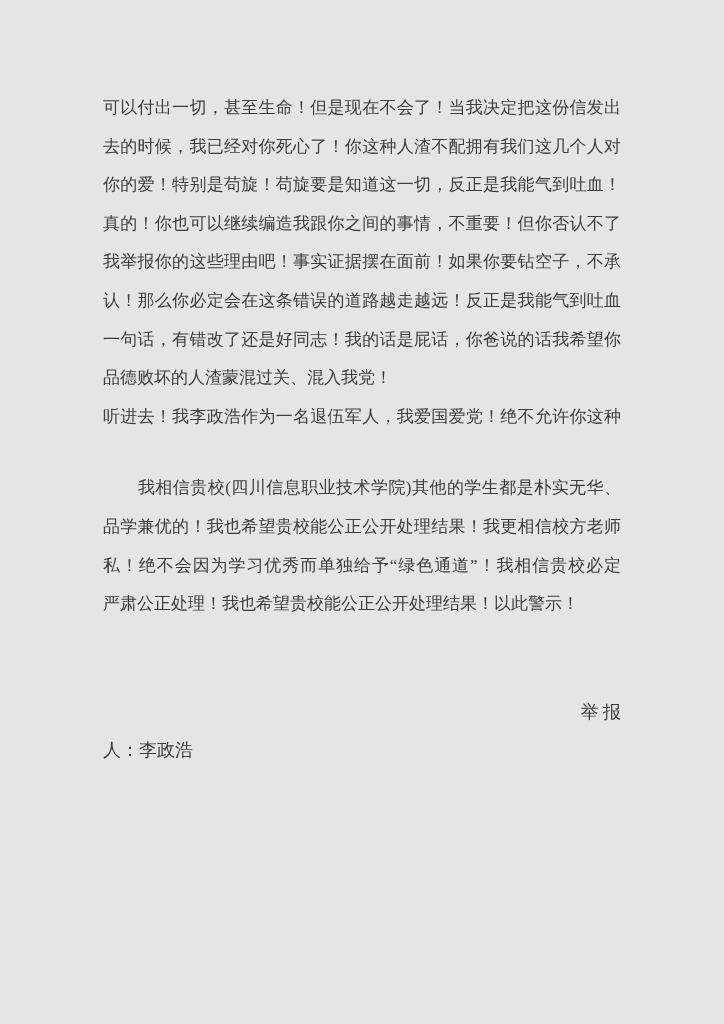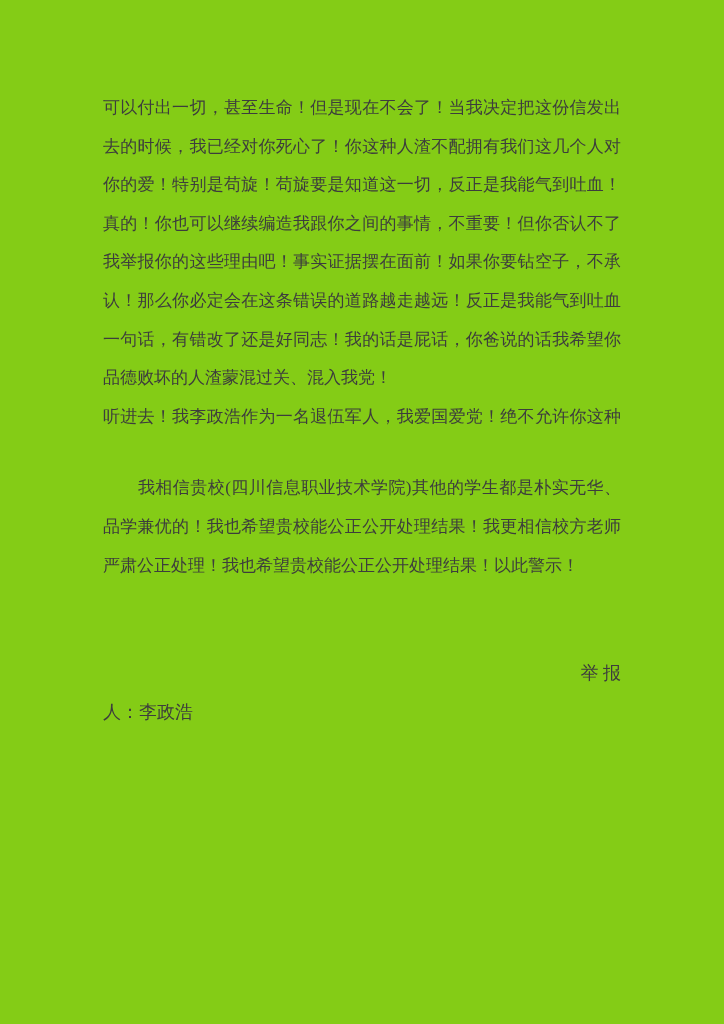--- a/index.html
+++ b/index.html
@@ -4,21 +4,21 @@
 <style>
   html, body {
     margin: 0;
     padding: 0;
     background: #ffffff;
   }
   .page {
     position: relative;
     width: 724px;
     height: 1024px;
-    background: #84cc16;
+    background: #e5e5e5;
     overflow: hidden;
     font-family: "Liberation Serif", "DejaVu Serif", serif;
     color: #3d3d3d;
   }
   .textblock {
     position: absolute;
     left: 103px;
     top: 89px;
     width: 518px;
   }
@@ -68,20 +68,21 @@
       <div class="line">我举报你的这些理由吧！事实证据摆在面前！如果你要钻空子，不承</div>
       <div class="line">认！那么你必定会在这条错误的道路越走越远！反正是我能气到吐血</div>
       <div class="line">一句话，有错改了还是好同志！我的话是屁话，你爸说的话我希望你</div>
       <div class="line plain">品德败坏的人渣蒙混过关、混入我党！</div>
       <div class="line">听进去！我李政浩作为一名退伍军人，我爱国爱党！绝不允许你这种</div>
     </div>
 
     <div class="para para2">
       <div class="line">　　我相信贵校(四川信息职业技术学院)其他的学生都是朴实无华、</div>
       <div class="line">品学兼优的！我也希望贵校能公正公开处理结果！我更相信校方老师及</div>
+      <div class="line">私！绝不会因为学习优秀而单独给予“绿色通道”！我相信贵校必定</div>
       <div class="line plain">严肃公正处理！我也希望贵校能公正公开处理结果！以此警示！</div>
     </div>
 
     <div class="signature">
       <div class="sig-right">举 报</div>
       <div class="sig-left">人：李政浩</div>
     </div>
 
   </div>
 </div>

